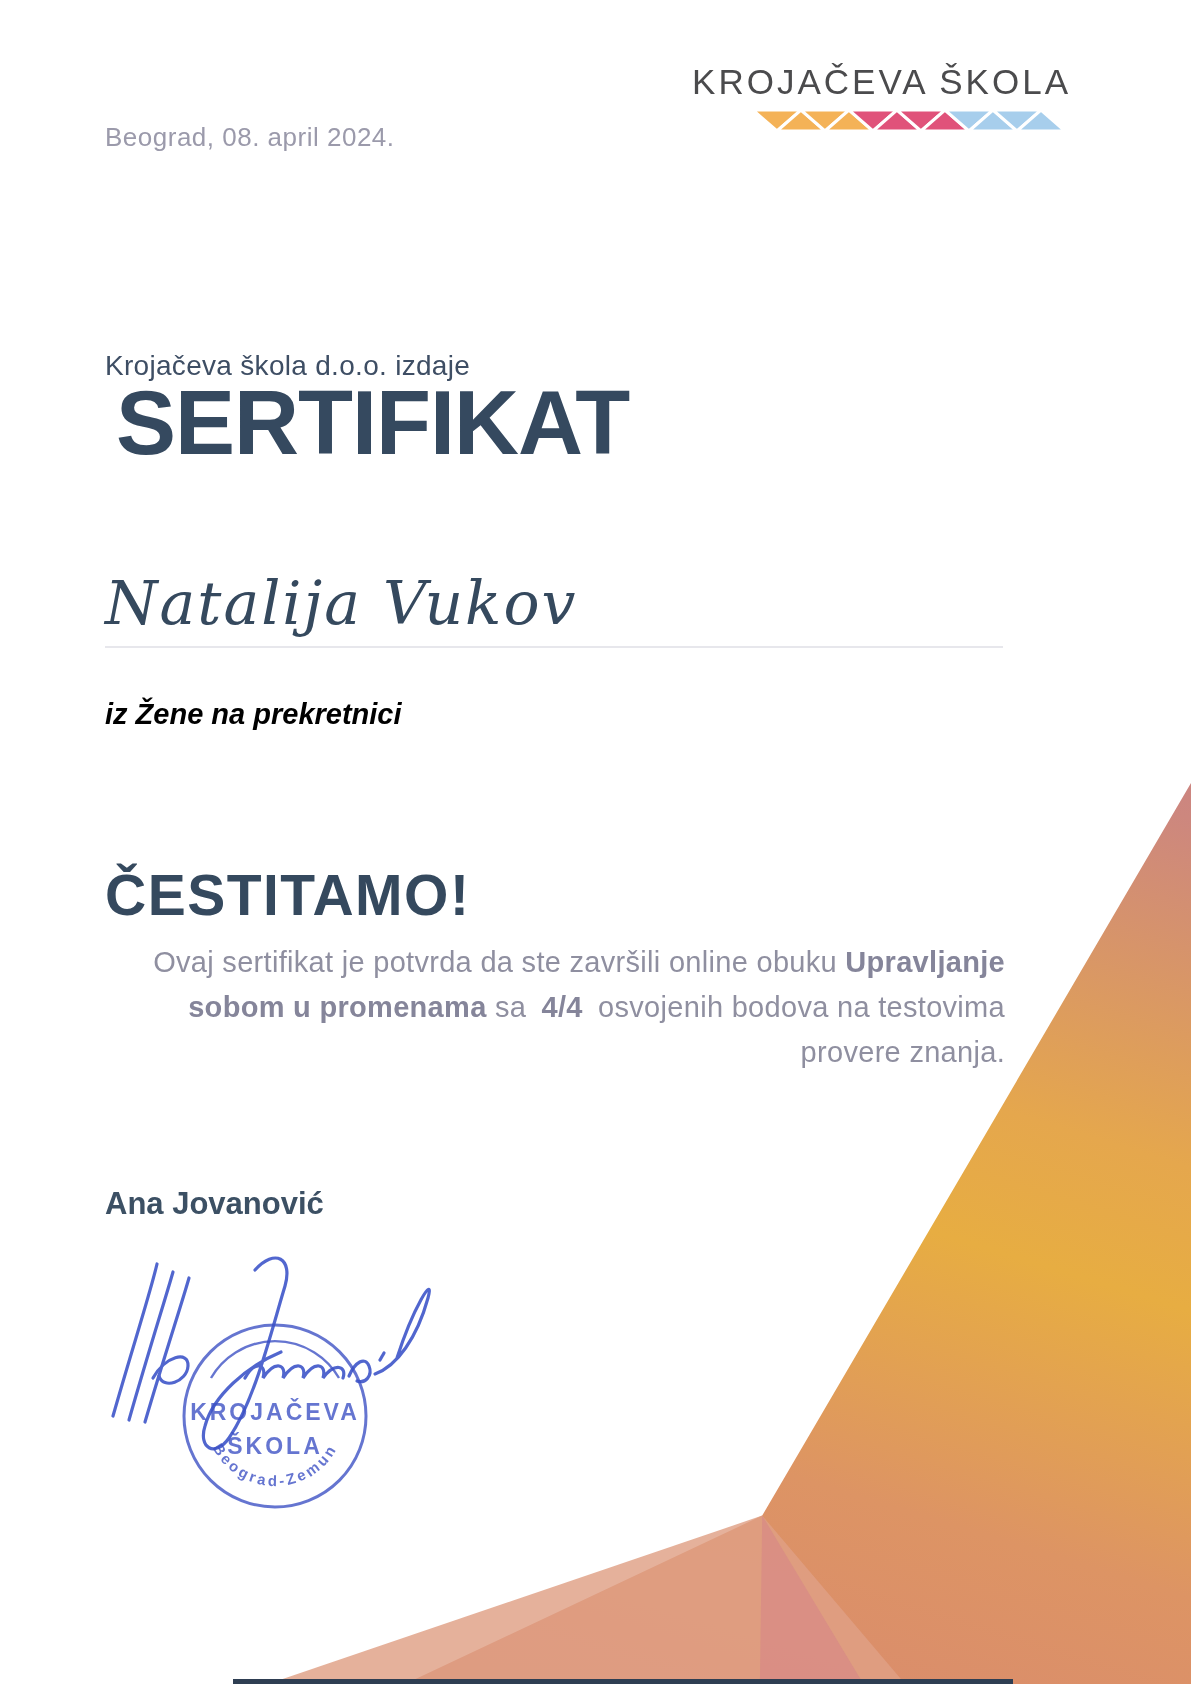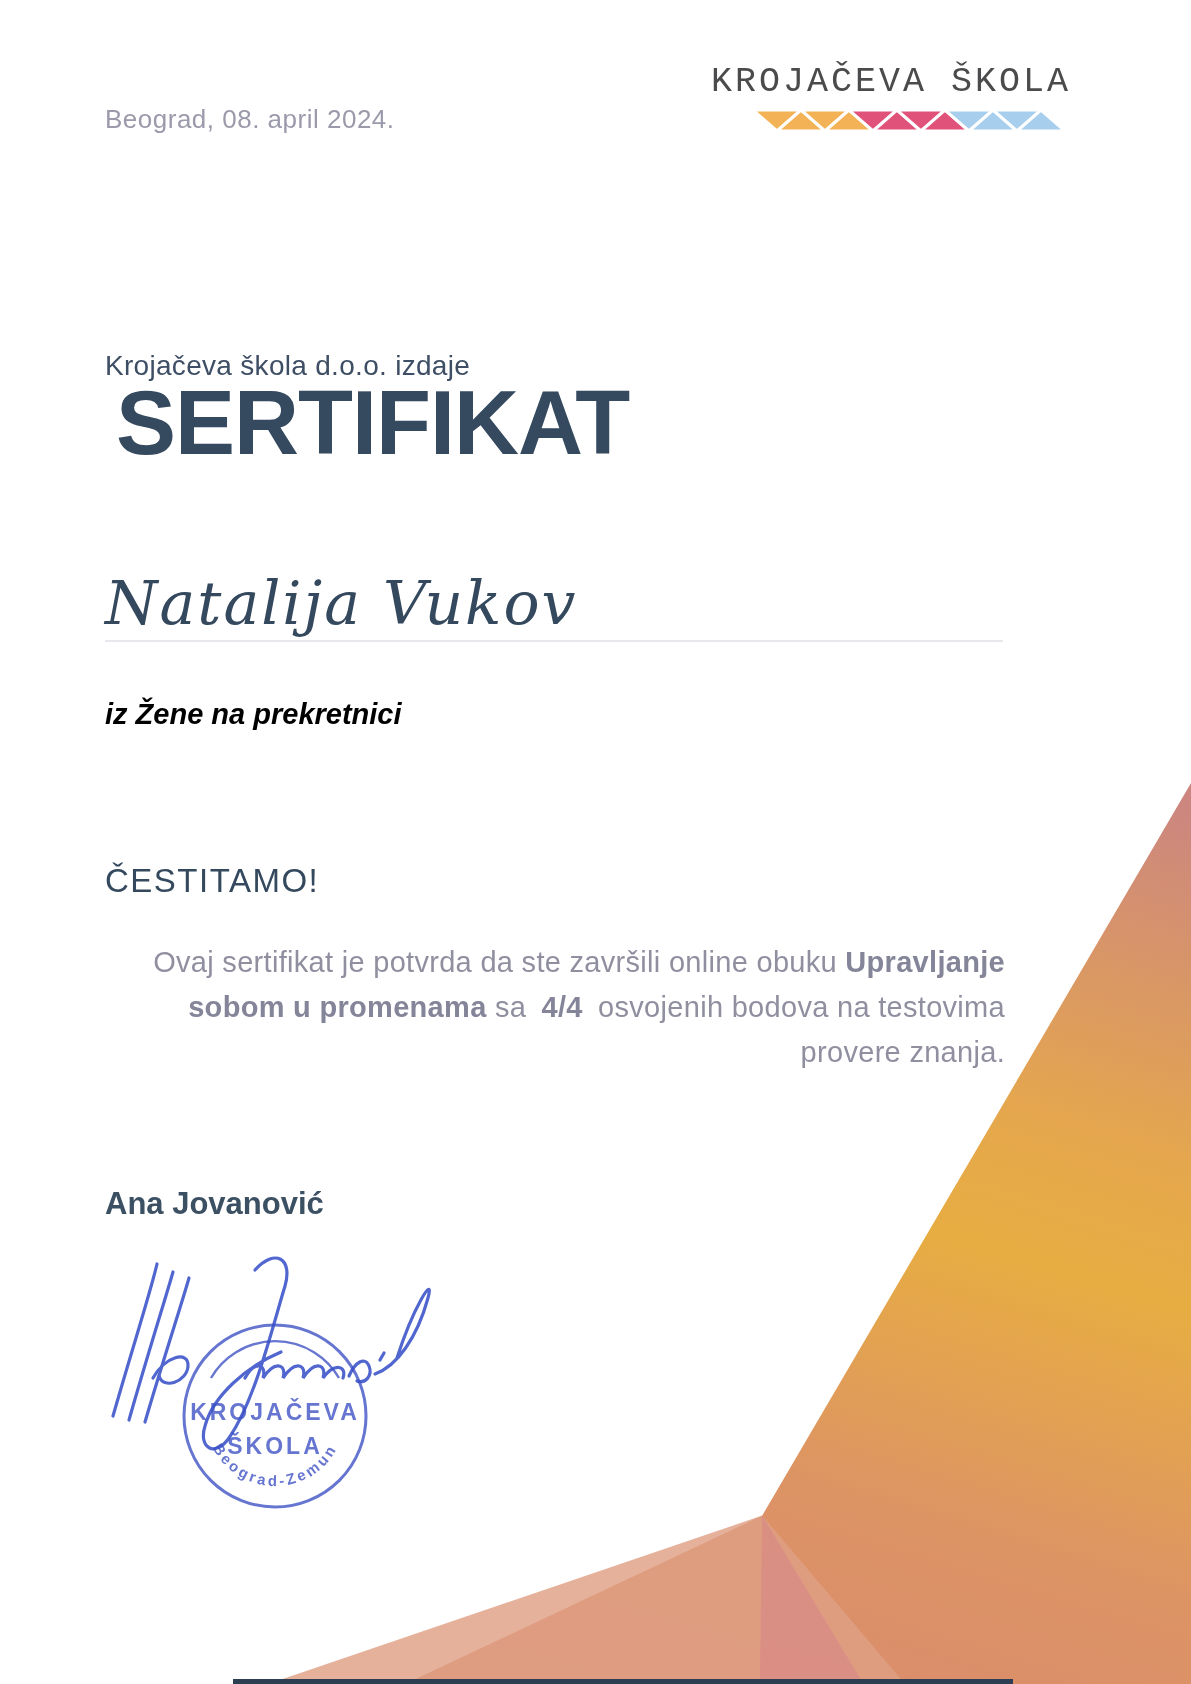--- a/index.html
+++ b/index.html
@@ -21,53 +21,53 @@
   .wedge-mid{
     clip-path:polygon(64% 90%, 63.8% 100%, 72.5% 100%);
     background:#d58487;opacity:.55;
   }
   .page-edge{
     position:absolute;left:233px;bottom:0;width:780px;height:5px;
     background:#2e3e52;
   }
   
   .date{
-    position:absolute;left:105px;top:104px;
+    position:absolute;left:105px;top:122px;
     font-size:26px;color:#9b9aab;letter-spacing:.5px;
   }
-  .logo{position:absolute;top:62px;right:120px;text-align:center;font-family:Liberation Mono, monospace;}
+  .logo{position:absolute;top:62px;right:120px;text-align:center;}
   .logo-text{
     font-size:35px;color:#4b4b4d;font-weight:400;letter-spacing:3px;
   }
   .logo-tris{display:block;margin-top:7px;margin-left:auto;}
   
   .issuer{
     position:absolute;left:105px;top:350px;
     font-size:28px;color:#3e4e64;letter-spacing:.3px;
   }
   .title{
     position:absolute;left:100px;top:356px;margin:16px;
     font-size:90px;font-weight:700;color:#35495f;letter-spacing:-1px;
   }
   
   .recipient{
     position:absolute;left:105px;top:568px;width:898px;
     font-family:"DejaVu Serif",serif;font-style:italic;
     font-size:60px;color:#35495e;
-    border-bottom:2px solid #e7e7ec;padding-bottom:2px;
+    border-bottom:2px solid #e7e7ec;padding-bottom:8px;
     letter-spacing:2px;
   }
   .course{
     position:absolute;left:105px;top:698px;
     font-size:29px;font-weight:700;font-style:italic;color:#000000;
   }
   
   .congrats{
     position:absolute;left:105px;top:862px;margin:0;
-    font-size:33px;font-weight:400;color:#35495e;letter-spacing:1.5px;
+    font-size:57px;font-weight:700;color:#35495e;letter-spacing:1.5px;
   }
   .body-text{
     position:absolute;left:105px;top:940px;width:900px;margin:0;
     font-size:29px;line-height:1.55;color:#8f8fa0;letter-spacing:.3px;text-align:right;
   }
   .body-text b{font-weight:700;color:#85859a;}
   .body-text .score{margin:0 7px;}
   
   .sig-name{
     position:absolute;left:105px;top:1186px;

